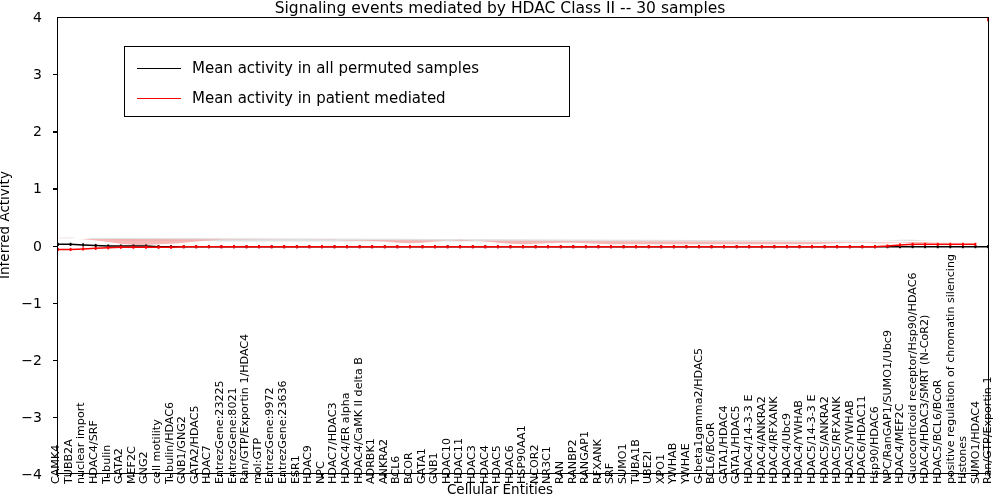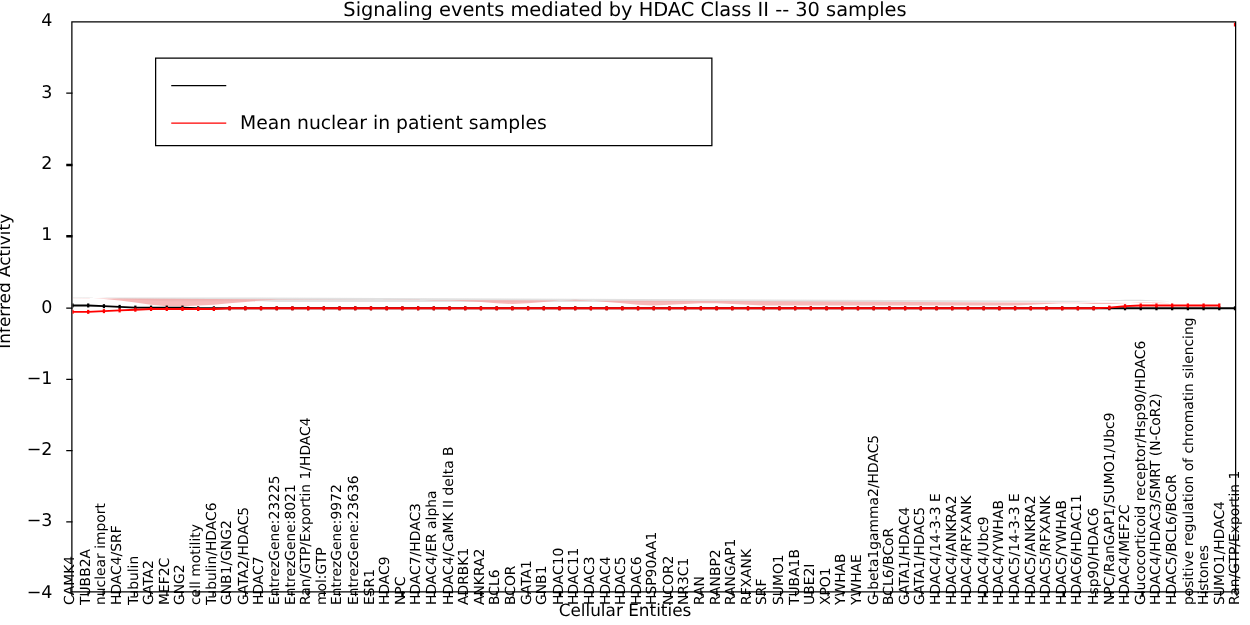--- a/index.html
+++ b/index.html
@@ -216,24 +216,25 @@
           <rect x="893.3162162162162" y="225.75750000000002" width="1.8" height="3.2" fill="#ff0000"></rect>
           <rect x="905.9108108108109" y="225.75750000000002" width="1.8" height="3.2" fill="#ff0000"></rect>
           <rect x="918.5054054054054" y="225.75750000000002" width="1.8" height="3.2" fill="#ff0000"></rect>
           <rect x="931.1" y="NaN" width="1.8" height="3.2" fill="#ff0000"></rect>
         </g>
     </svg>
 
     <div id="legend">
       <div class="legend-row">
         <span class="legend-swatch"></span>
+        <span class="legend-text">Mean activity in all permuted samples</span>
       </div>
       <div class="legend-row">
         <span class="legend-swatch red"></span>
-        <span class="legend-text">Mean nuclear in patient samples</span>
+        <span class="legend-text">Mean activity in patient mediated</span>
       </div>
     </div>
   </div>
 
   <div id="y-axis-label">Inferred Activity</div>
   <div id="x-axis-label">Cellular Entities</div>
 
   <div id="yticks">
       <div class="ytick-text" style="left: 8px; top: 10px;">4</div>
       <div class="ytick-text" style="left: 8px; top: 67.125px;">3</div>

